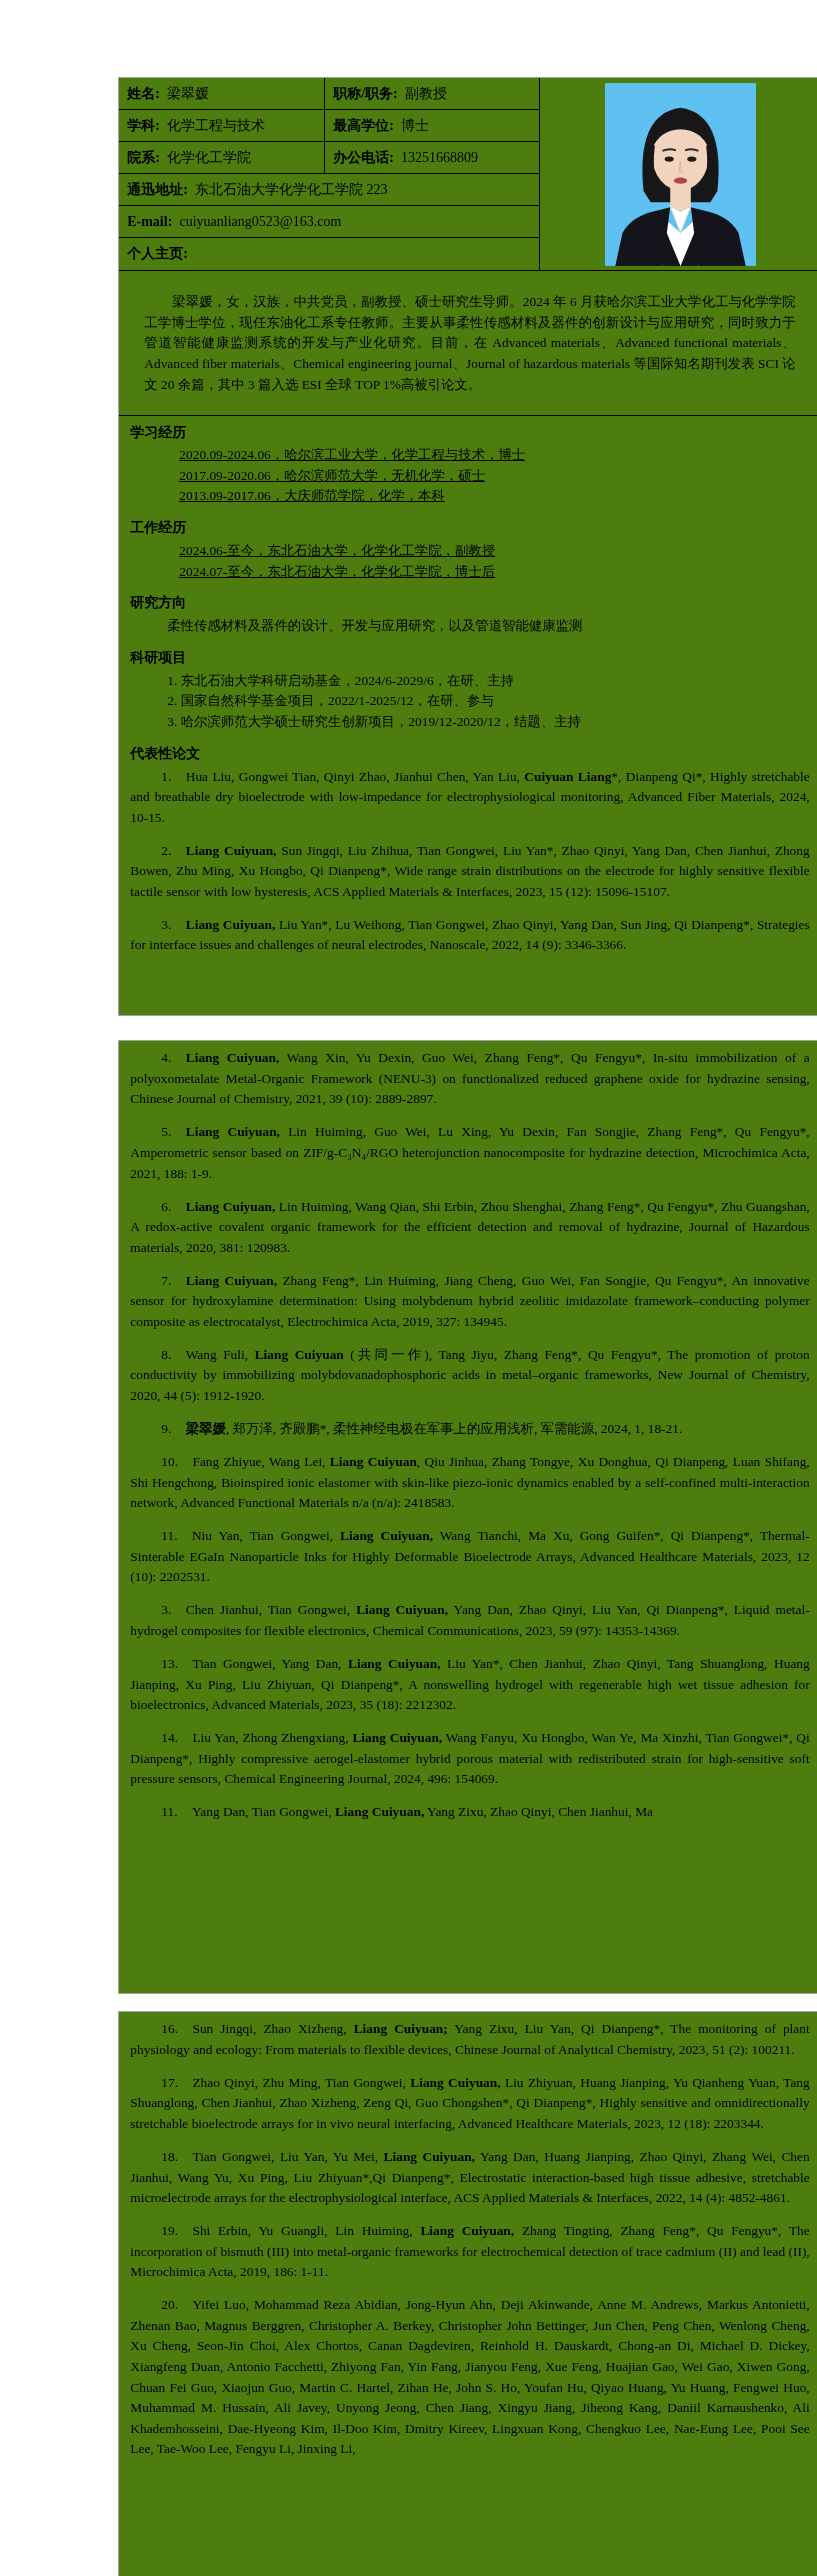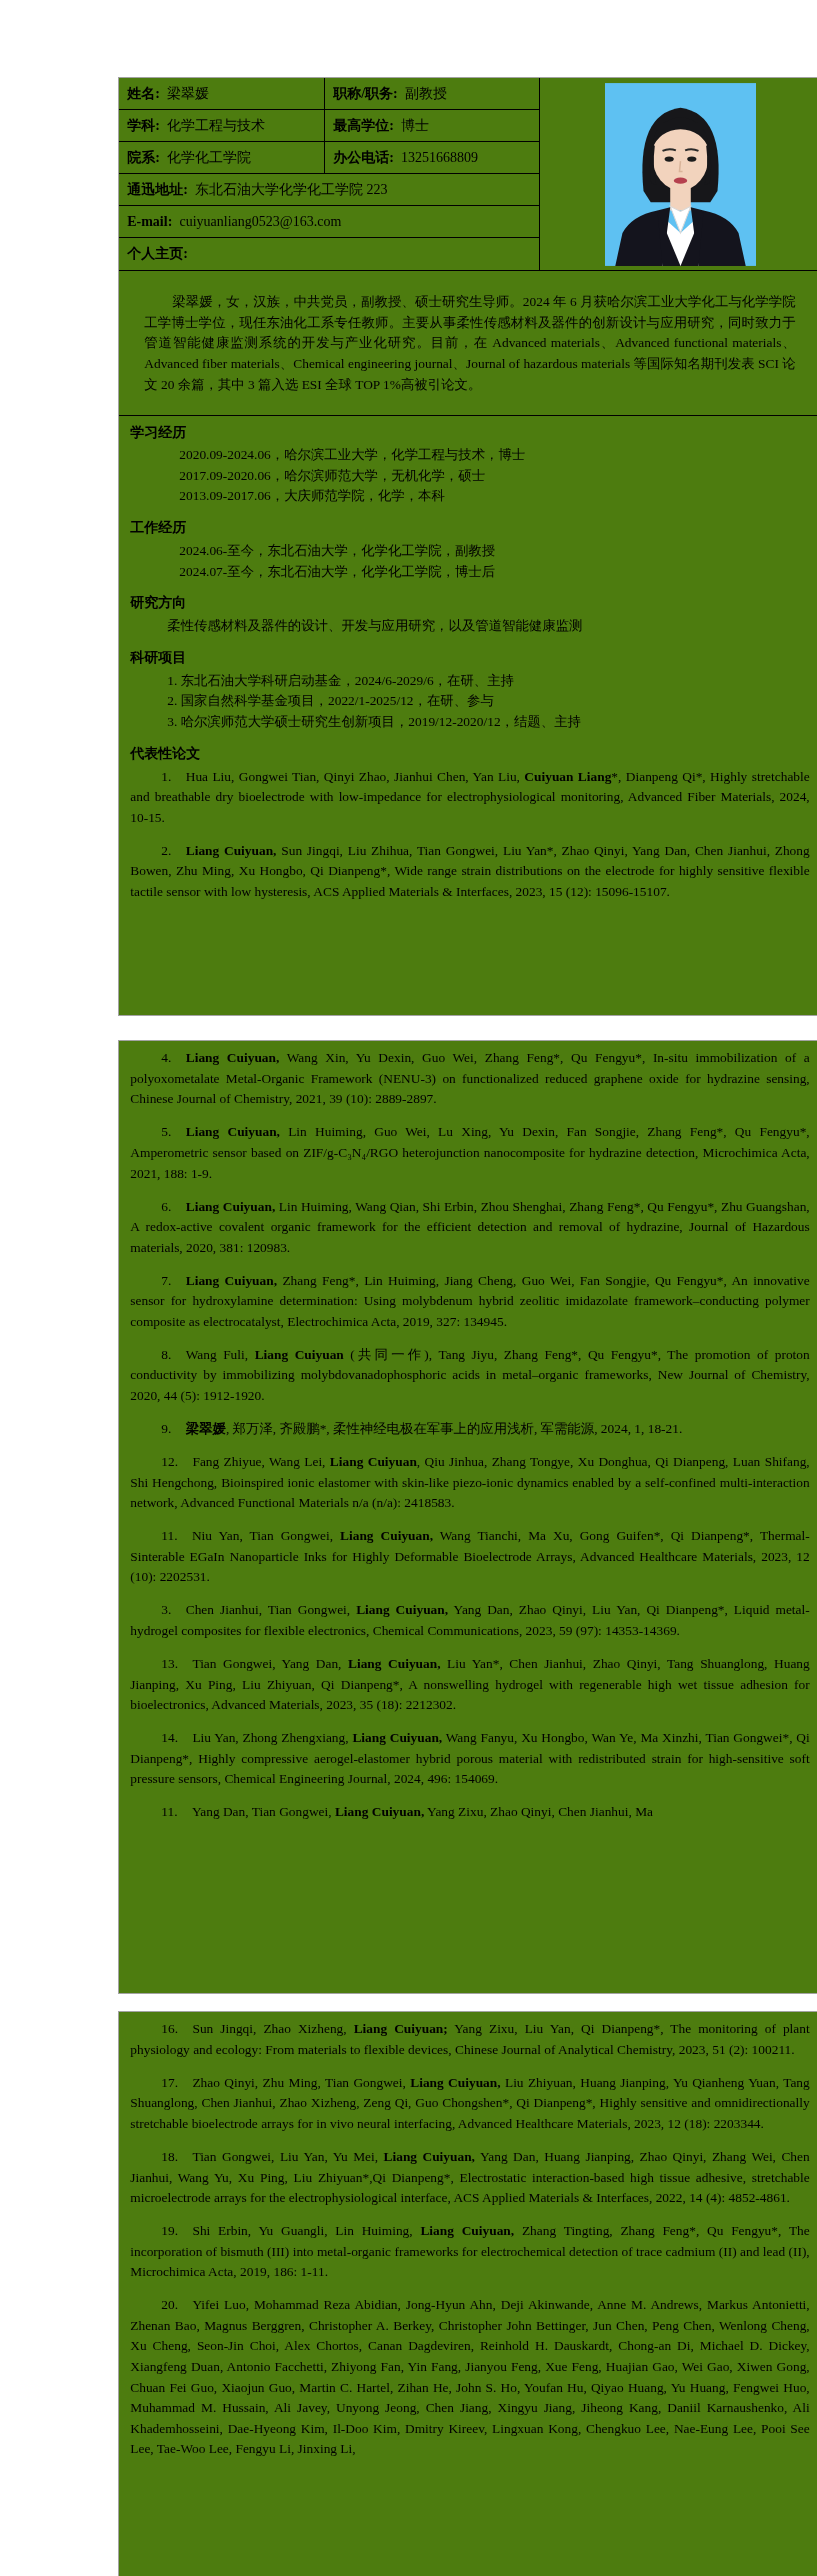--- a/index.html
+++ b/index.html
@@ -72,21 +72,21 @@
   
   .sections{padding:5.2px 11.3px 0;}
   .sec-h{
     font-weight:bold;
     font-size:14px;
     line-height:20.6px;
     margin:11.3px 0 2.1px 0;
   }
   .sec-h.first{margin-top:1px;}
   .plain-item{font-size:13.4px;line-height:20.6px;margin:0;}
-  .indent-lg{padding-left:49px;}
+  .indent-lg{padding-left:49px;text-decoration:underline;}
   .indent-md{padding-left:37px;}
 
   
   .pubs{padding:7.2px 11.3px 0;}
   .pub{
     font-size:13.4px;
     line-height:20.6px;
     margin:0 0 12.4px 0;
     text-align:justify;
     text-indent:31px;
@@ -205,33 +205,34 @@
       <div>
           <p class="plain-item indent-md">1. 东北石油大学科研启动基金，2024/6-2029/6，在研、主持</p>
           <p class="plain-item indent-md">2. 国家自然科学基金项目，2022/1-2025/12，在研、参与</p>
           <p class="plain-item indent-md">3. 哈尔滨师范大学硕士研究生创新项目，2019/12-2020/12，结题、主持</p>
         </div>
 
       <div class="sec-h">代表性论文</div>
       <div>
           <p class="pub"><span class="num">1.</span><span>Hua Liu, Gongwei Tian, Qinyi Zhao, Jianhui Chen, Yan Liu, </span><b>Cuiyuan Liang</b><span>*, Dianpeng Qi*, Highly stretchable and breathable dry bioelectrode with low-impedance for electrophysiological monitoring, Advanced Fiber Materials, 2024, 10-15.</span></p>
           <p class="pub"><span class="num">2.</span><b>Liang Cuiyuan,</b><span> Sun Jingqi, Liu Zhihua, Tian Gongwei, Liu Yan*, Zhao Qinyi, Yang Dan, Chen Jianhui, Zhong Bowen, Zhu Ming, Xu Hongbo, Qi Dianpeng*, Wide range strain distributions on the electrode for highly sensitive flexible tactile sensor with low hysteresis, ACS Applied Materials &amp; Interfaces, 2023, 15 (12): 15096-15107.</span></p>
+          <p class="pub"><span class="num">3.</span><b>Liang Cuiyuan,</b><span> Liu Yan*, Lu Weihong, Tian Gongwei, Zhao Qinyi, Yang Dan, Sun Jing, Qi Dianpeng*, Strategies for interface issues and challenges of neural electrodes, Nanoscale, 2022, 14 (9): 3346-3366.</span></p>
         </div>
     </div>
   </div>
 
   <div class="block" id="page2">
     <div class="pubs">
         <p class="pub"><span class="num">4.</span><b>Liang Cuiyuan,</b><span> Wang Xin, Yu Dexin, Guo Wei, Zhang Feng*, Qu Fengyu*, In-situ immobilization of a polyoxometalate Metal-Organic Framework (NENU-3) on functionalized reduced graphene oxide for hydrazine sensing, Chinese Journal of Chemistry, 2021, 39 (10): 2889-2897.</span></p>
         <p class="pub"><span class="num">5.</span><b>Liang Cuiyuan,</b><span> Lin Huiming, Guo Wei, Lu Xing, Yu Dexin, Fan Songjie, Zhang Feng*, Qu Fengyu*, Amperometric sensor based on ZIF/g-C₃N₄/RGO heterojunction nanocomposite for hydrazine detection, Microchimica Acta, 2021, 188: 1-9.</span></p>
         <p class="pub"><span class="num">6.</span><b>Liang Cuiyuan,</b><span> Lin Huiming, Wang Qian, Shi Erbin, Zhou Shenghai, Zhang Feng*, Qu Fengyu*, Zhu Guangshan, A redox-active covalent organic framework for the efficient detection and removal of hydrazine, Journal of Hazardous materials, 2020, 381: 120983.</span></p>
         <p class="pub"><span class="num">7.</span><b>Liang Cuiyuan,</b><span> Zhang Feng*, Lin Huiming, Jiang Cheng, Guo Wei, Fan Songjie, Qu Fengyu*, An innovative sensor for hydroxylamine determination: Using molybdenum hybrid zeolitic imidazolate framework–conducting polymer composite as electrocatalyst, Electrochimica Acta, 2019, 327: 134945.</span></p>
         <p class="pub"><span class="num">8.</span><span>Wang Fuli, </span><b>Liang Cuiyuan</b><span> (共同一作), Tang Jiyu, Zhang Feng*, Qu Fengyu*, The promotion of proton conductivity by immobilizing molybdovanadophosphoric acids in metal–organic frameworks, New Journal of Chemistry, 2020, 44 (5): 1912-1920.</span></p>
         <p class="pub"><span class="num">9.</span><b>梁翠媛</b><span>, 郑万泽, 齐殿鹏*, 柔性神经电极在军事上的应用浅析, 军需能源, 2024, 1, 18-21.</span></p>
-        <p class="pub"><span class="num">12.</span><span>Fang Zhiyue, Wang Lei, </span><b>Liang Cuiyuan</b><span>, Qiu Jinhua, Zhang Tongye, Xu Donghua, Qi Dianpeng, Luan Shifang, Shi Hengchong, Bioinspired ionic elastomer with skin-like piezo-ionic dynamics enabled by a self-confined multi-interaction network, Advanced Functional Materials n/a (n/a): 2418583.</span></p>
+        <p class="pub"><span class="num">10.</span><span>Fang Zhiyue, Wang Lei, </span><b>Liang Cuiyuan</b><span>, Qiu Jinhua, Zhang Tongye, Xu Donghua, Qi Dianpeng, Luan Shifang, Shi Hengchong, Bioinspired ionic elastomer with skin-like piezo-ionic dynamics enabled by a self-confined multi-interaction network, Advanced Functional Materials n/a (n/a): 2418583.</span></p>
         <p class="pub"><span class="num">11.</span><span>Niu Yan, Tian Gongwei, </span><b>Liang Cuiyuan,</b><span> Wang Tianchi, Ma Xu, Gong Guifen*, Qi Dianpeng*, Thermal-Sinterable EGaIn Nanoparticle Inks for Highly Deformable Bioelectrode Arrays, Advanced Healthcare Materials, 2023, 12 (10): 2202531.</span></p>
         <p class="pub"><span class="num">3.</span><span>Chen Jianhui, Tian Gongwei, </span><b>Liang Cuiyuan,</b><span> Yang Dan, Zhao Qinyi, Liu Yan, Qi Dianpeng*, Liquid metal-hydrogel composites for flexible electronics, Chemical Communications, 2023, 59 (97): 14353-14369.</span></p>
         <p class="pub"><span class="num">13.</span><span>Tian Gongwei, Yang Dan, </span><b>Liang Cuiyuan,</b><span> Liu Yan*, Chen Jianhui, Zhao Qinyi, Tang Shuanglong, Huang Jianping, Xu Ping, Liu Zhiyuan, Qi Dianpeng*, A nonswelling hydrogel with regenerable high wet tissue adhesion for bioelectronics, Advanced Materials, 2023, 35 (18): 2212302.</span></p>
         <p class="pub"><span class="num">14.</span><span>Liu Yan, Zhong Zhengxiang, </span><b>Liang Cuiyuan,</b><span> Wang Fanyu, Xu Hongbo, Wan Ye, Ma Xinzhi, Tian Gongwei*, Qi Dianpeng*, Highly compressive aerogel-elastomer hybrid porous material with redistributed strain for high-sensitive soft pressure sensors, Chemical Engineering Journal, 2024, 496: 154069.</span></p>
         <p class="pub"><span class="num">11.</span><span>Yang Dan, Tian Gongwei, </span><b>Liang Cuiyuan,</b><span> Yang Zixu, Zhao Qinyi, Chen Jianhui, Ma</span></p>
       </div>
   </div>
 
   <div class="block" id="page3">
     <div class="pubs">

